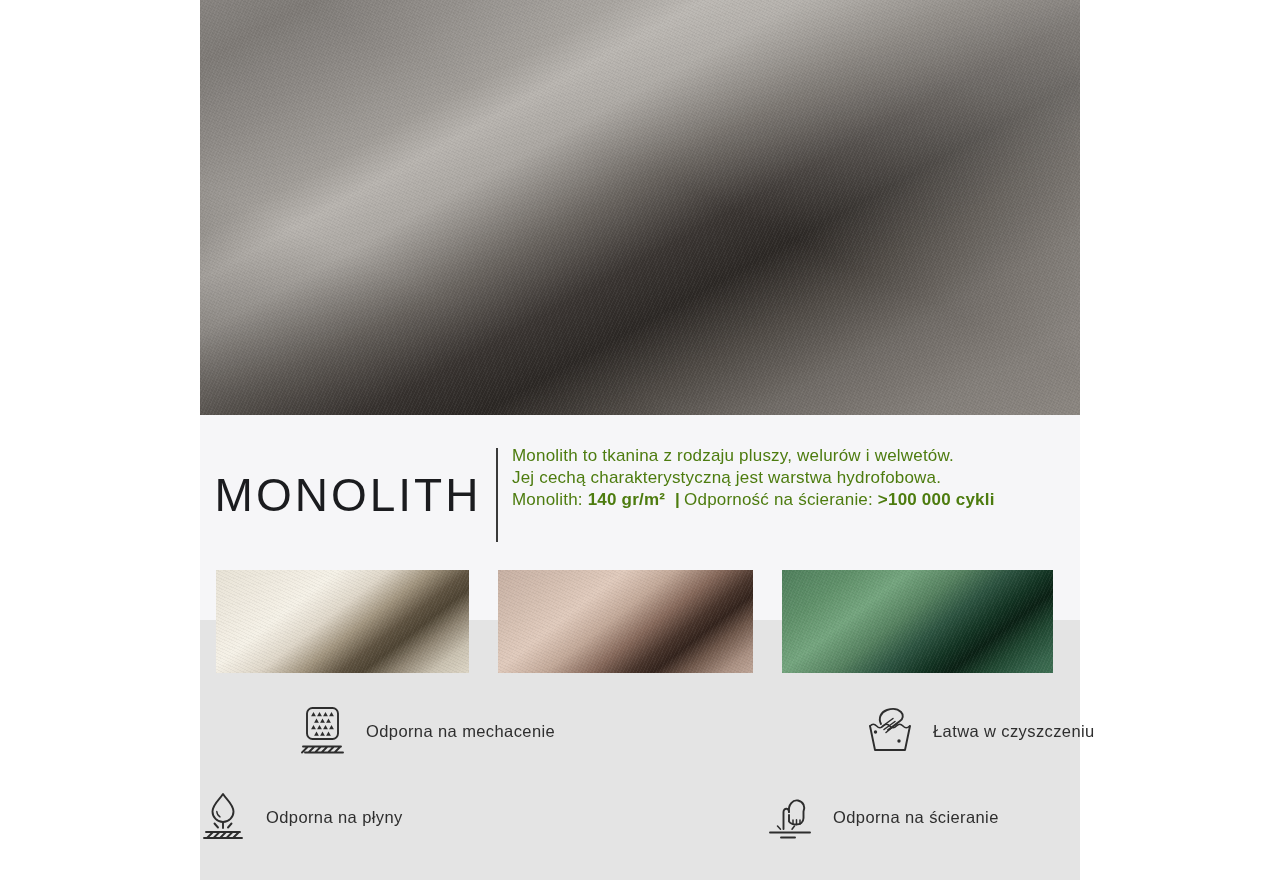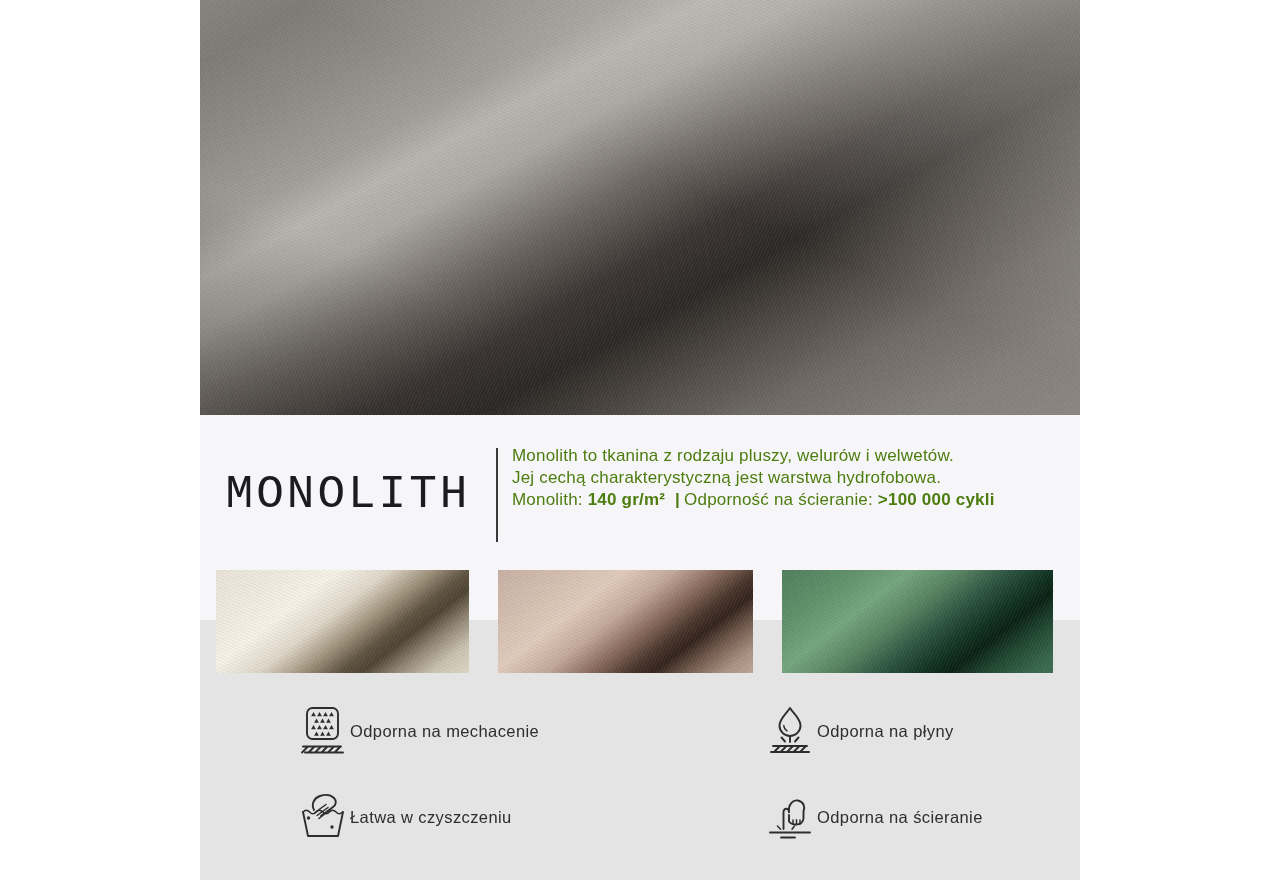--- a/index.html
+++ b/index.html
@@ -21,21 +21,21 @@
       linear-gradient(to bottom left, rgba(0,0,0,0) 72%, rgba(38,34,31,0.32) 96%); }
   .texture::after { content:""; position:absolute; inset:0; pointer-events:none;
     background-image:
       repeating-linear-gradient(115deg, rgba(255,255,255,0.05) 0 1px, rgba(0,0,0,0) 1px 3px),
       repeating-linear-gradient(25deg, rgba(0,0,0,0.045) 0 1px, rgba(0,0,0,0) 1px 3px); }
 
   
   .info { position:absolute; left:0; top:415px; width:880px; height:205px; background:#f6f6f8; }
   .title-wrap { position:absolute; left:0; top:33px; width:296px; height:94px;
     display:flex; align-items:center; justify-content:center; }
-  .title-wrap h1 { font-family:Liberation Mono, monospace; font-weight:400;
+  .title-wrap h1 { font-family:Liberation Sans, sans-serif; font-weight:400;
     font-size:46px; letter-spacing:3px; color:#1b1c1f; white-space:nowrap; }
   .divider { position:absolute; left:296px; top:33px; width:2px; height:94px; background:#3a3a3a; }
   .desc { position:absolute; left:312px; top:30px; color:#4d7c0f; }
   .desc p { font-size:17px; line-height:22px; letter-spacing:0.2px; white-space:nowrap; }
   .specs b { font-weight:700; }
   .specs .pipe { font-weight:700; margin:0 4px 0 10px; }
 
   
   .footer { position:absolute; left:0; top:620px; width:880px; height:260px; background:#e4e4e4; }
 
@@ -49,21 +49,21 @@
   .sw2 { width:255px;
     background:linear-gradient(142deg, #c7b0a3 0%, #d5bfb1 20%, #e0cabc 33%, #c2a898 46%,
       #86685a 58%, #47332a 68%, #33231c 74%, #6f574a 82%, #a98f81 92%, #bfa698 100%); }
   .sw3 { width:271px;
     background:linear-gradient(142deg, #4f7f5c 0%, #5f9069 18%, #74a57e 32%, #568260 45%,
       #2c5340 57%, #123322 67%, #0a2014 74%, #1f4630 83%, #35634a 93%, #3d6e51 100%); }
 
   
   .features { position:absolute; left:0; top:688px; width:880px;
     display:grid; grid-template-columns:567px 1fr; grid-auto-rows:86px; align-items:center; }
-  .feature { display:flex; align-items:center; gap:4px; }
+  .feature { display:flex; align-items:center; gap:20px; }
   .feature.left { padding-left:100px; }
   .feature svg { flex:0 0 auto; stroke:#2d2d2d; fill:none;
     stroke-width:1.9; stroke-linecap:round; stroke-linejoin:round; }
   .feature .lbl { font-size:16.5px; letter-spacing:0.4px; color:#2e2e2e; white-space:nowrap; }
 </style>
 </head>
 <body>
 
 <div class="page">
   <div class="column">
@@ -96,40 +96,40 @@
 
       <div class="feature left">
         <svg width="46" height="52" viewBox="0 0 46 52">
           <rect x="7" y="3" width="31" height="31" rx="5.5"></rect>
           <path stroke="none" fill="#2d2d2d" d="M13.5 6.9 l2.4 4.4 h-4.8 z M19.5 6.9 l2.4 4.4 h-4.8 z M25.5 6.9 l2.4 4.4 h-4.8 z M31.5 6.9 l2.4 4.4 h-4.8 z M16.5 13.4 l2.4 4.4 h-4.8 z M22.5 13.4 l2.4 4.4 h-4.8 z M28.5 13.4 l2.4 4.4 h-4.8 z M13.5 19.9 l2.4 4.4 h-4.8 z M19.5 19.9 l2.4 4.4 h-4.8 z M25.5 19.9 l2.4 4.4 h-4.8 z M31.5 19.9 l2.4 4.4 h-4.8 z M16.5 26.4 l2.4 4.4 h-4.8 z M22.5 26.4 l2.4 4.4 h-4.8 z M28.5 26.4 l2.4 4.4 h-4.8 z"></path>
           <path d="M3 41.5 H41 M5 47.5 H43 M2 47.5 L8 41.5 M8.5 47.5 L14.5 41.5 M15 47.5 L21 41.5 M21.5 47.5 L27.5 41.5 M28 47.5 L34 41.5 M34.5 47.5 L40.5 41.5"></path>
         </svg>
         <span class="lbl">Odporna na mechacenie</span>
       </div>
 
-      <div class="feature">
-        <svg width="46" height="52" viewBox="0 0 46 52">
-          <path d="M23 3 C19.5 8.5 12.5 13.5 12.5 20.5 a10.5 10.5 0 0 0 21 0 C33.5 13.5 26.5 8.5 23 3 Z"></path>
-          <path stroke-width="1.4" d="M16.8 20.5 a6.8 6.8 0 0 0 3.2 5.4"></path>
-          <path d="M14.5 32.5 L18 36.5 M23 32 V37 M31.5 32.5 L28 36.5"></path>
-          <path d="M6 41 H40 M4 47 H42 M7 47 L13 41 M13.5 47 L19.5 41 M20 47 L26 41 M26.5 47 L32.5 41 M33 47 L39 41"></path>
-        </svg>
-        <span class="lbl">Odporna na płyny</span>
-      </div>
-
       <div class="feature left">
         <svg width="46" height="52" viewBox="0 0 46 52">
           <path d="M3 21 L8 45 H38 L43 21"></path>
           <path stroke-width="1.6" d="M3 21 q3.3 -3.5 6.6 0 t6.6 0 t6.6 0 t6.6 0 t6.6 0 t6.6 0"></path>
           <path d="M14 19 C11 13 14 7 20 5 C26 3 31 4 34 7 C37 10 36 14 33 16 L21 25"></path>
           <path stroke-width="1.5" d="M15 21.5 L26 13.5 M17 24.5 L28 16.5 M19 27.5 L30 18.5"></path>
           <circle cx="8.5" cy="27" r="1.7" fill="#2d2d2d" stroke="none"></circle>
           <circle cx="32" cy="36" r="1.7" fill="#2d2d2d" stroke="none"></circle>
         </svg>
         <span class="lbl">Łatwa w czyszczeniu</span>
+      </div>
+
+      <div class="feature">
+        <svg width="46" height="52" viewBox="0 0 46 52">
+          <path d="M23 3 C19.5 8.5 12.5 13.5 12.5 20.5 a10.5 10.5 0 0 0 21 0 C33.5 13.5 26.5 8.5 23 3 Z"></path>
+          <path stroke-width="1.4" d="M16.8 20.5 a6.8 6.8 0 0 0 3.2 5.4"></path>
+          <path d="M14.5 32.5 L18 36.5 M23 32 V37 M31.5 32.5 L28 36.5"></path>
+          <path d="M6 41 H40 M4 47 H42 M7 47 L13 41 M13.5 47 L19.5 41 M20 47 L26 41 M26.5 47 L32.5 41 M33 47 L39 41"></path>
+        </svg>
+        <span class="lbl">Odporna na płyny</span>
       </div>
 
       <div class="feature">
         <svg width="46" height="52" viewBox="0 0 46 52">
           <path d="M16.5 38 V21 C16.5 18.8 18 17.5 19.8 17.8 C21.3 18 22 19.3 22 21"></path>
           <path d="M22 21 C21 13.5 26 8.5 31 9.5 C36.5 10.7 38.5 16 36.5 20.5 L36.5 27 C36.5 31.5 33 33.5 29 33.5 C26.2 33.5 23.5 32.5 22 30.5 V24"></path>
           <path stroke-width="1.5" d="M26 29 v4.3 M29.5 28.7 v4.8 M33 28.9 v4.3"></path>
           <path d="M3 41.5 H43"></path>
           <path stroke-width="1.5" d="M10.5 35 L13.5 38.2 M27.5 35 L25 38.2"></path>
           <path d="M14 46.5 H28"></path>

